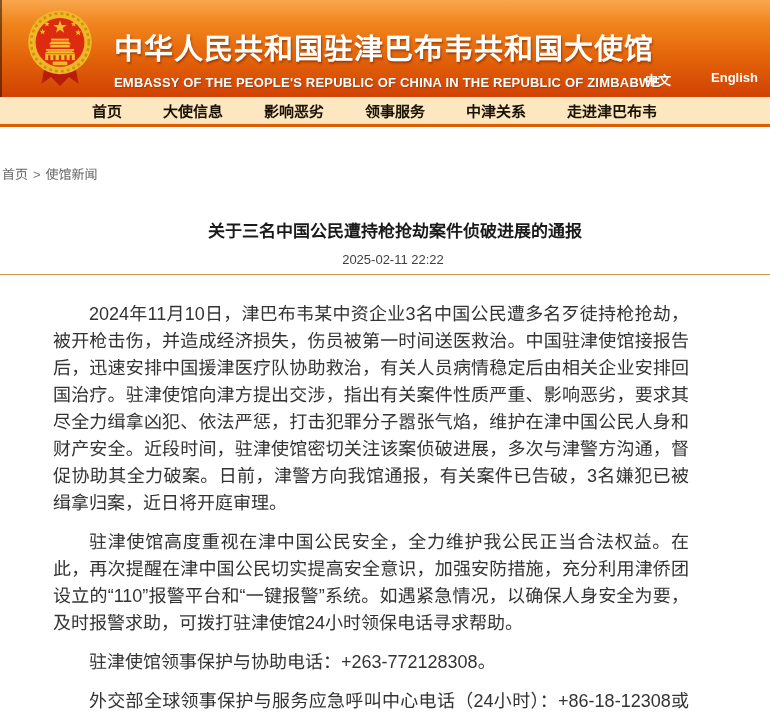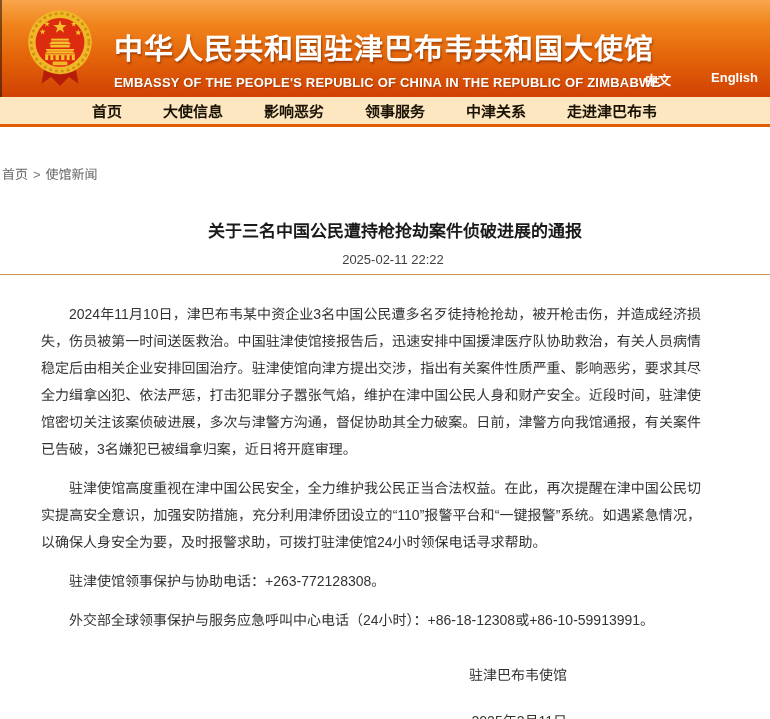--- a/index.html
+++ b/index.html
@@ -92,23 +92,23 @@
   }
   .divider {
     margin: 7px 0 0;
     border: none;
     border-top: 1px solid #c9974e;
     height: 0;
     width: 100%;
   }
   .article-body { padding: 26px 63px 0 35px; }
   .article-body p {
-    margin: 0 6px 12px;
+    margin: 0 18px 12px;
     text-indent: 2em;
-    font-size: 14px;
+    font-size: 18px;
     line-height: 27px;
     color: #333;
     text-align: justify;
   }
   .signature {
     margin-top: 30px;
     padding-right: 140px;
     text-align: right;
     font-size: 14px;
     color: #333;

